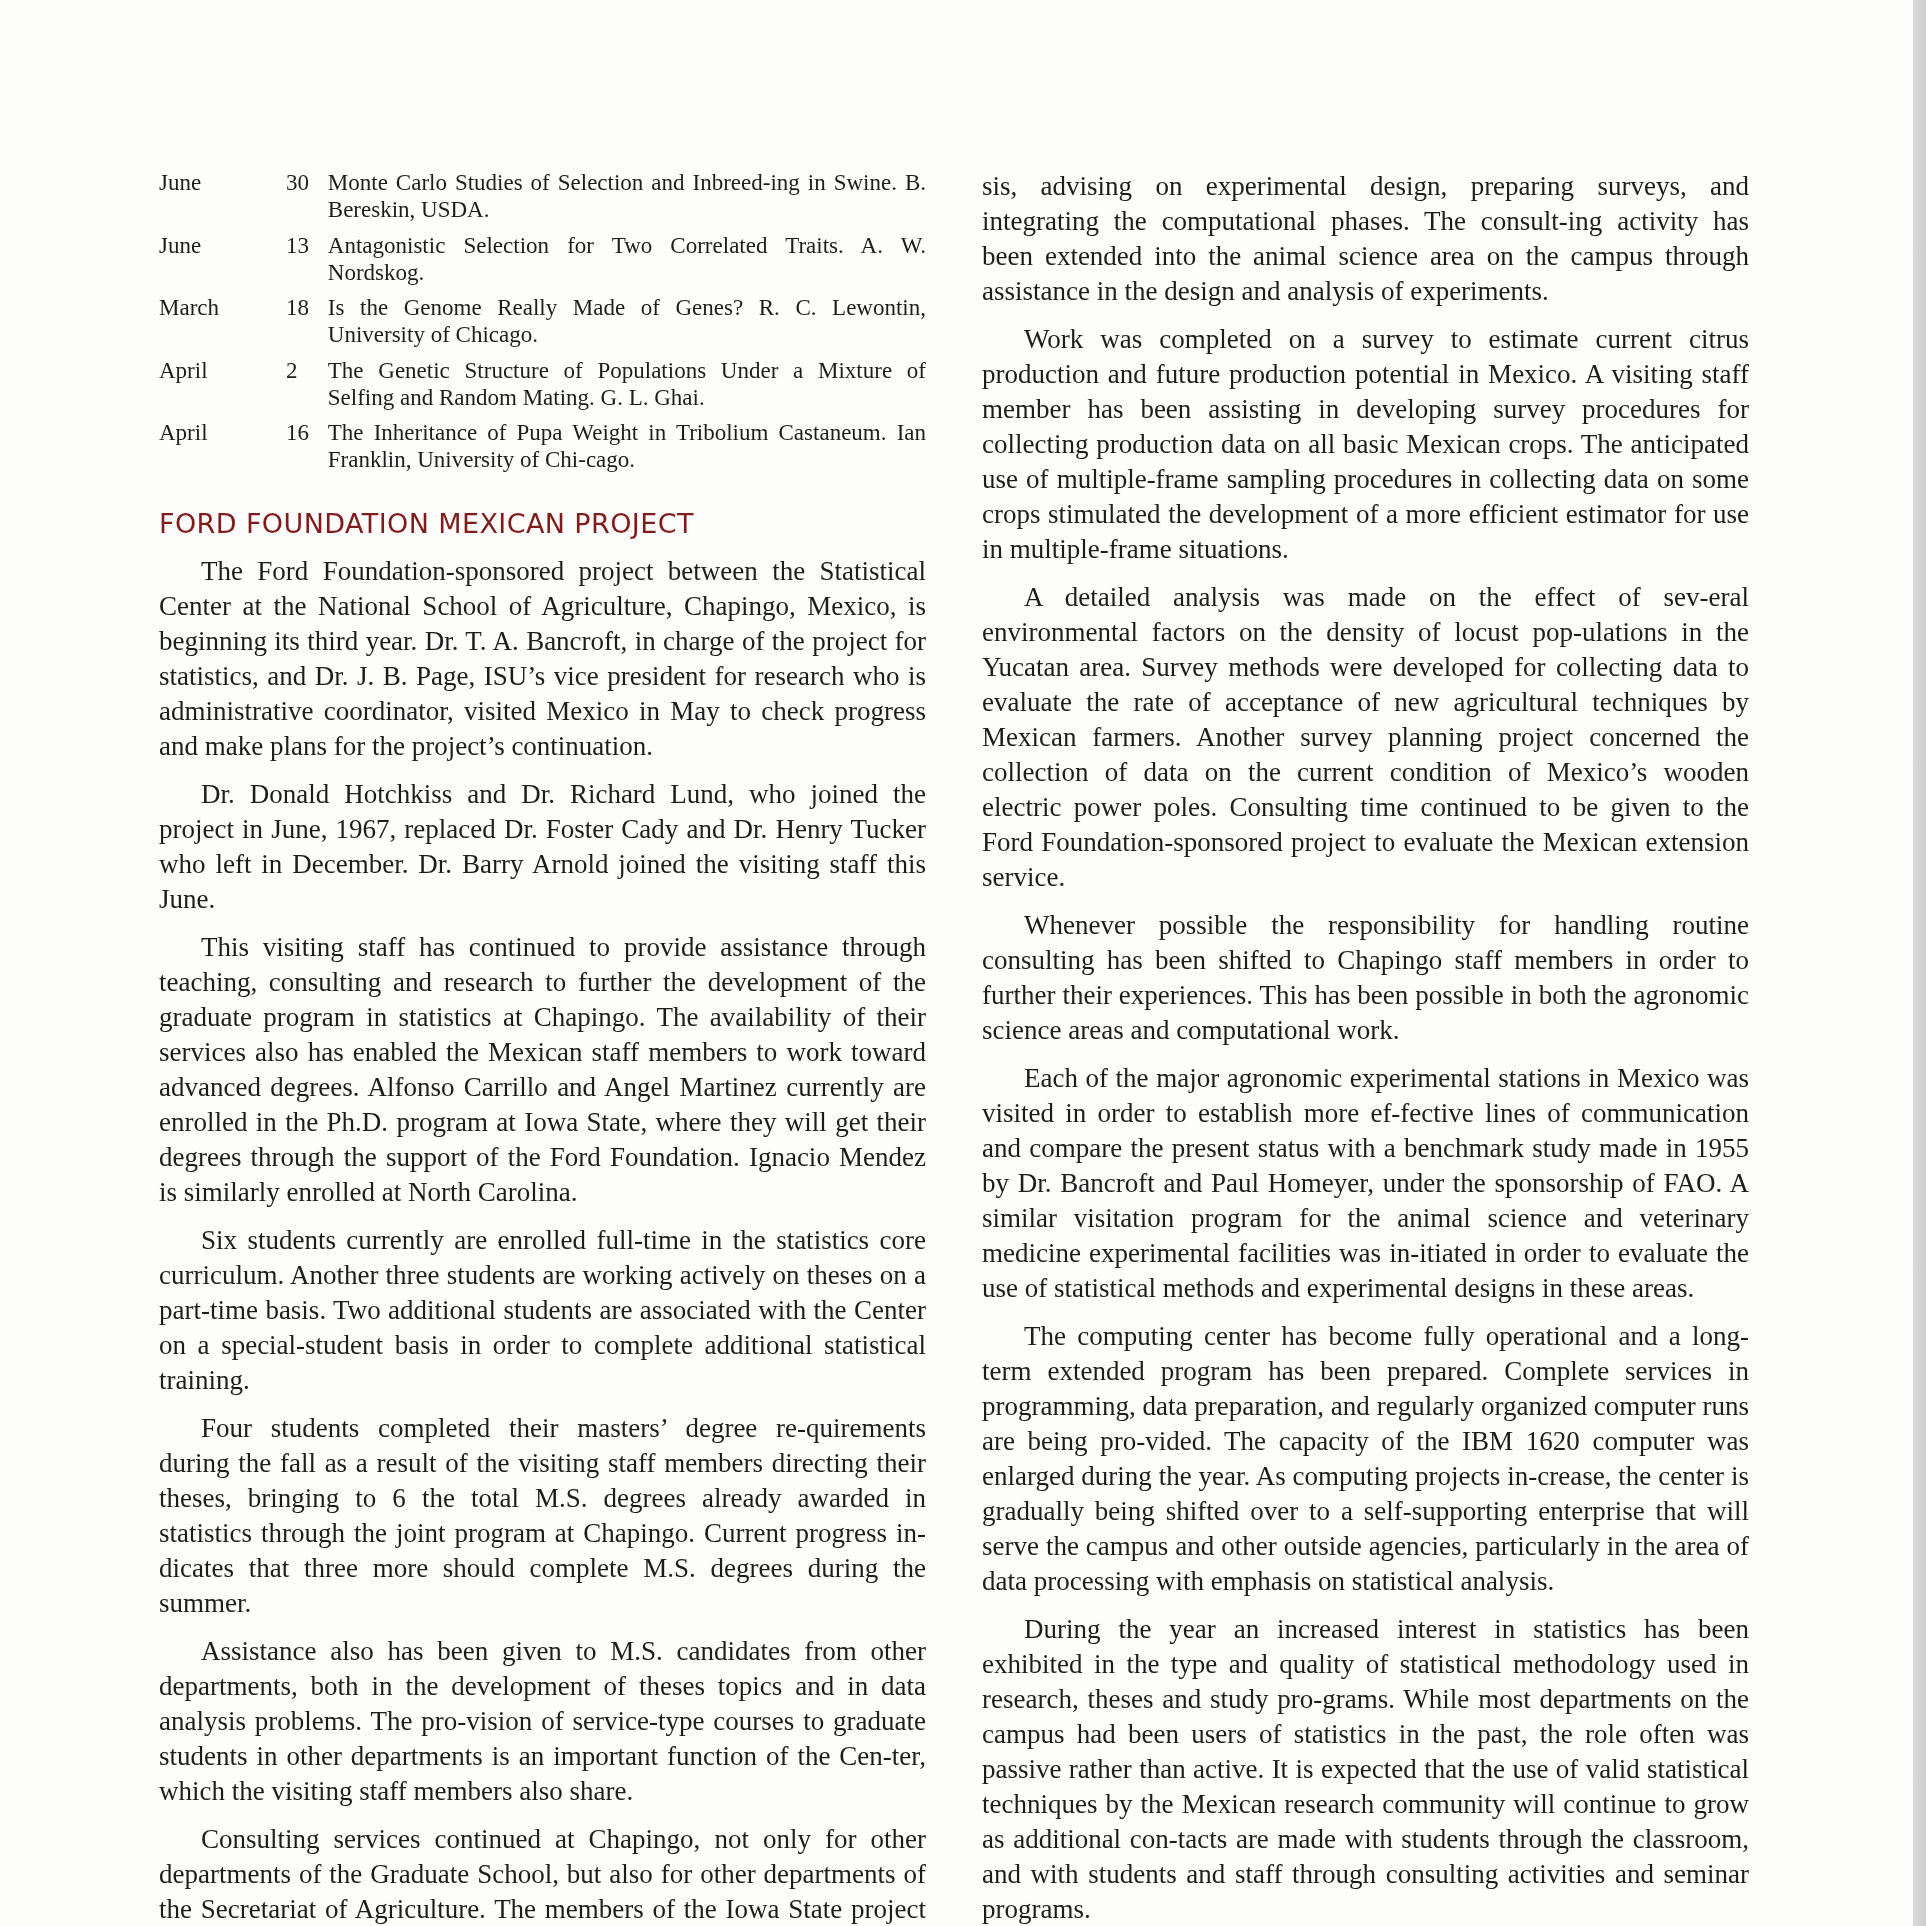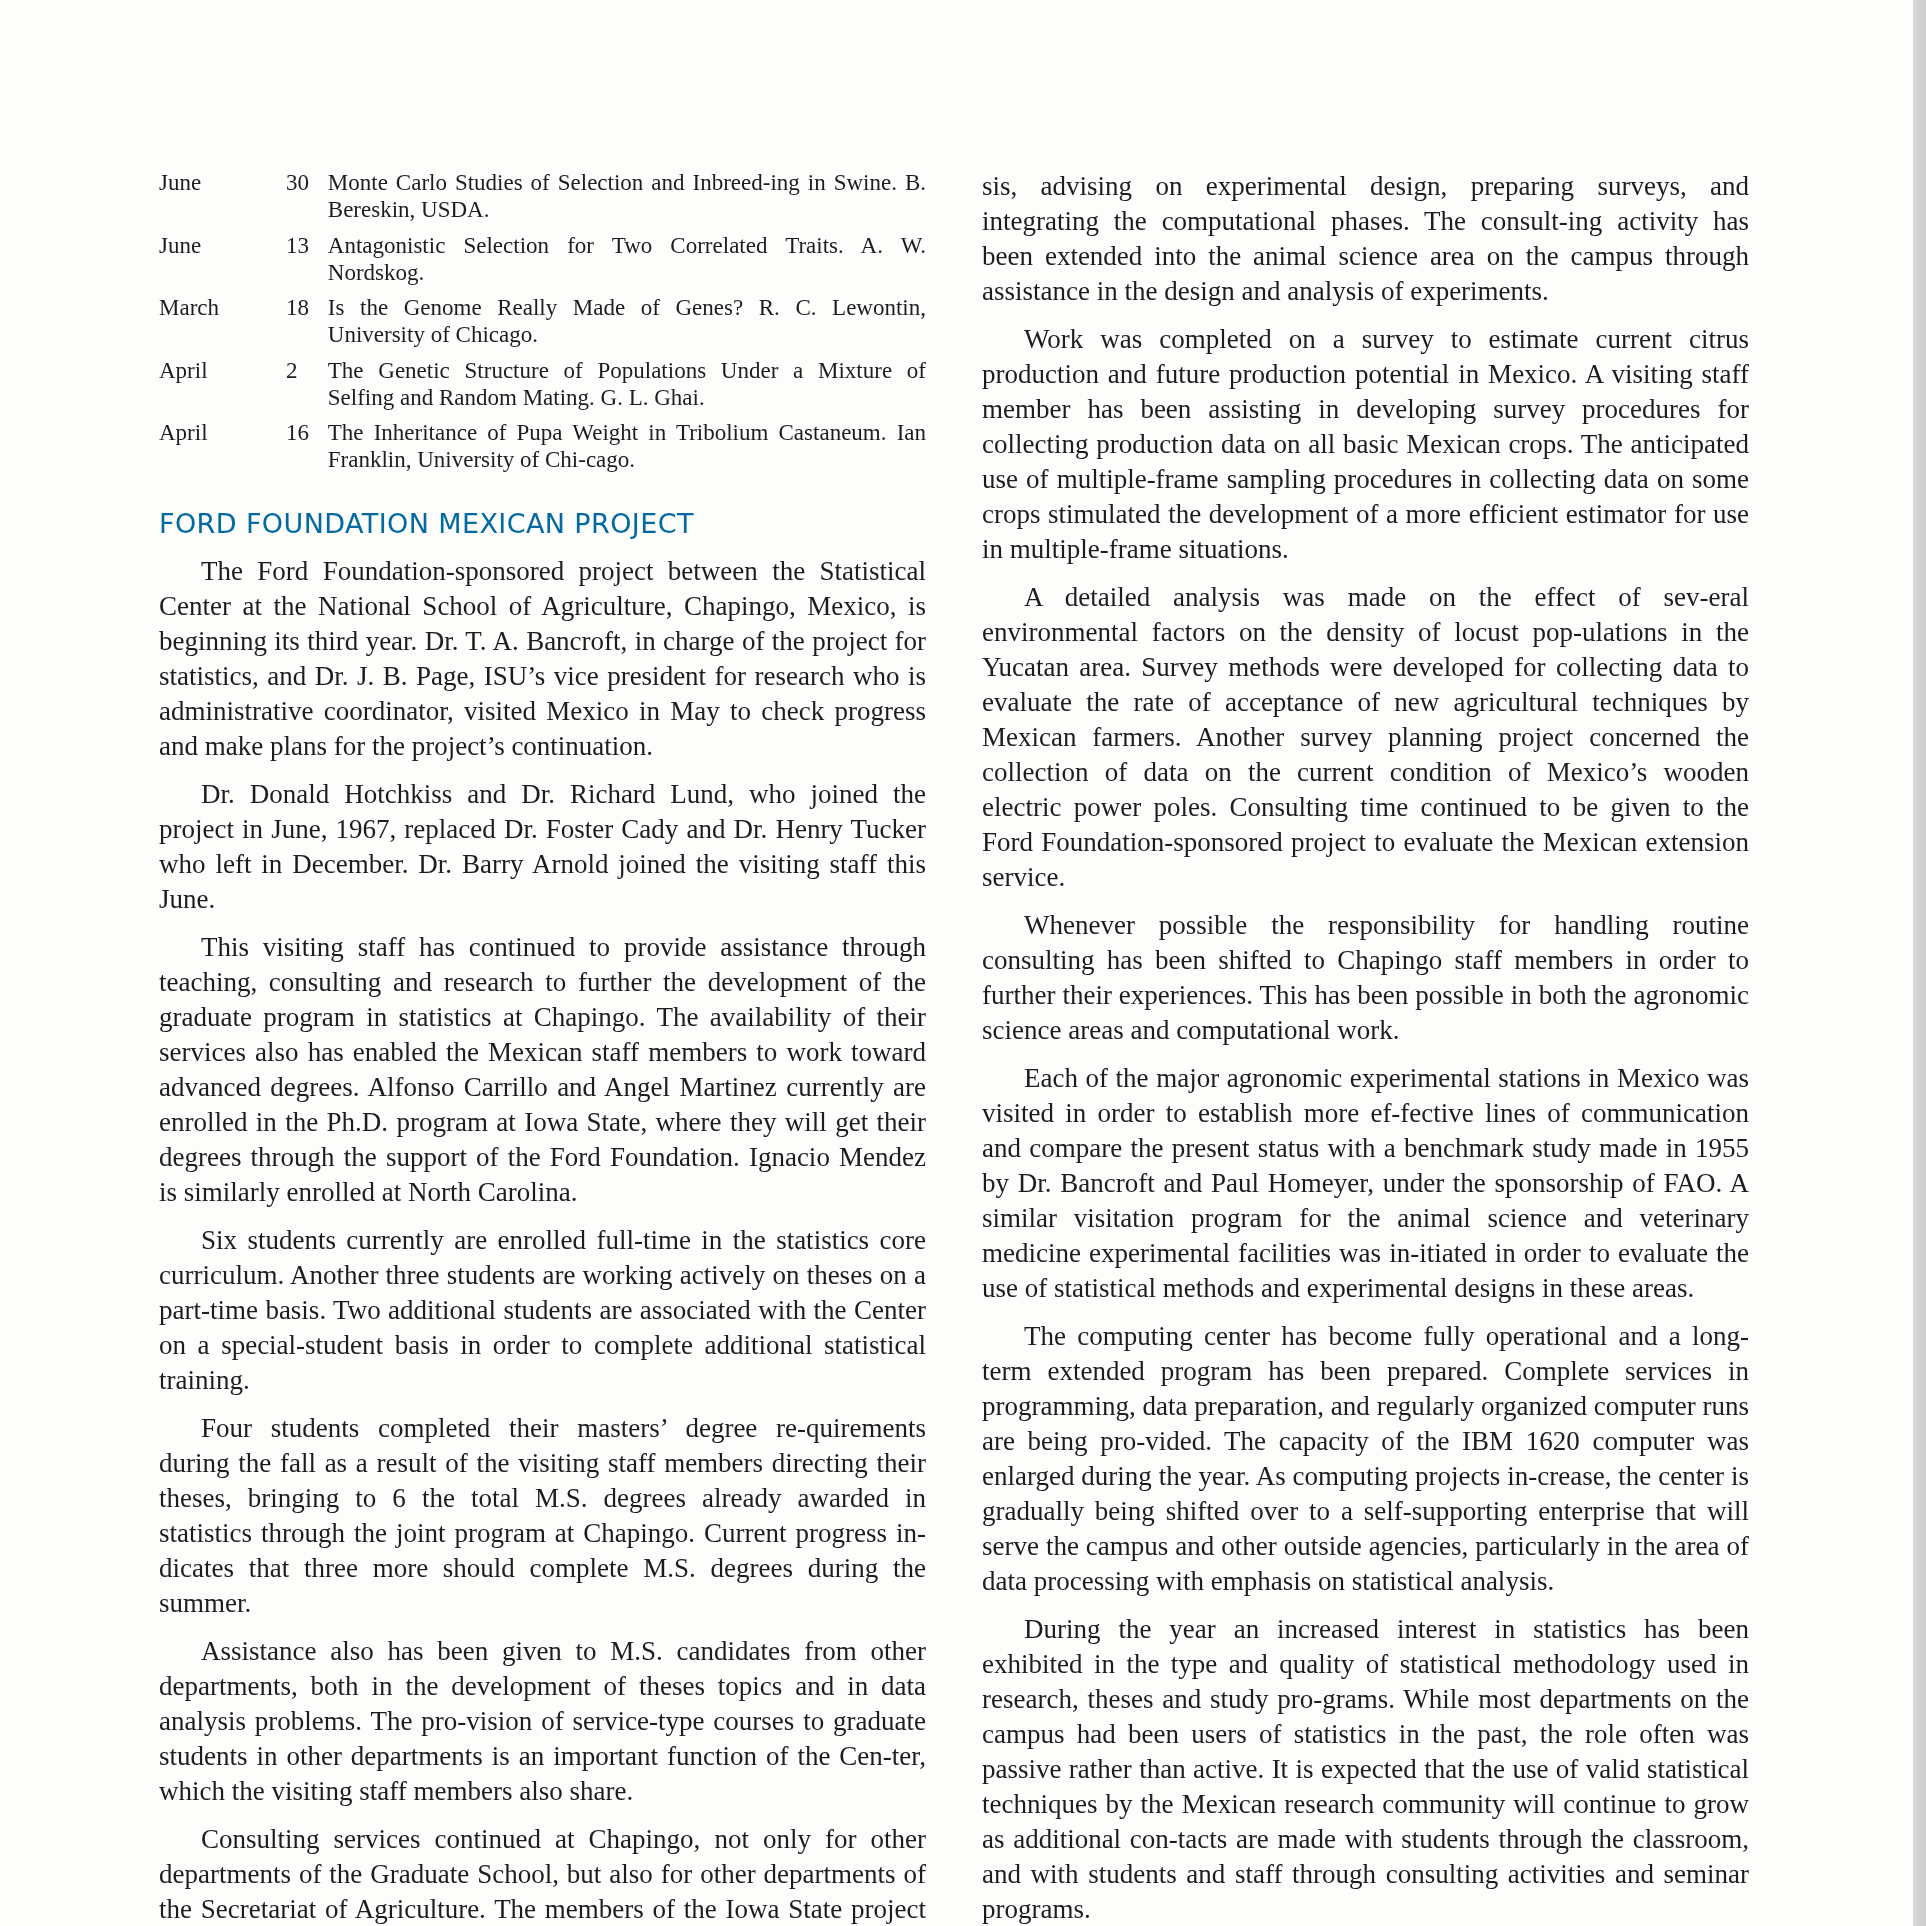--- a/index.html
+++ b/index.html
@@ -17,21 +17,21 @@
 
   .seminar-list { margin: 0; padding: 0; list-style: none; }
   .seminar { display: flex; align-items: flex-start; font-size: 23px; line-height: 27px; margin-bottom: 8.5px; }
   .seminar .month { width: 127px; flex: none; }
   .seminar .day { width: 31px; flex: none; text-align: left; margin-right: 10.8px; }
   .seminar .title { flex: 1; text-align: justify; }
 
   .section-heading {
     font-family: "DejaVu Sans", "Liberation Sans", sans-serif;
     font-size: 27px; font-weight: normal; letter-spacing: 0.4px;
-    margin: 35px 0 15.4px 0; color: #0369a1;
+    margin: 35px 0 15.4px 0; color: #7f1d1d;
   }
   p.body {
     margin: 0 0 13px 0; font-size: 27px; line-height: 35px;
     text-align: justify; text-indent: 42px; hyphens: manual;
   }
 </style>
 </head>
 <body>
 
 <div class="edge-strip"></div>

